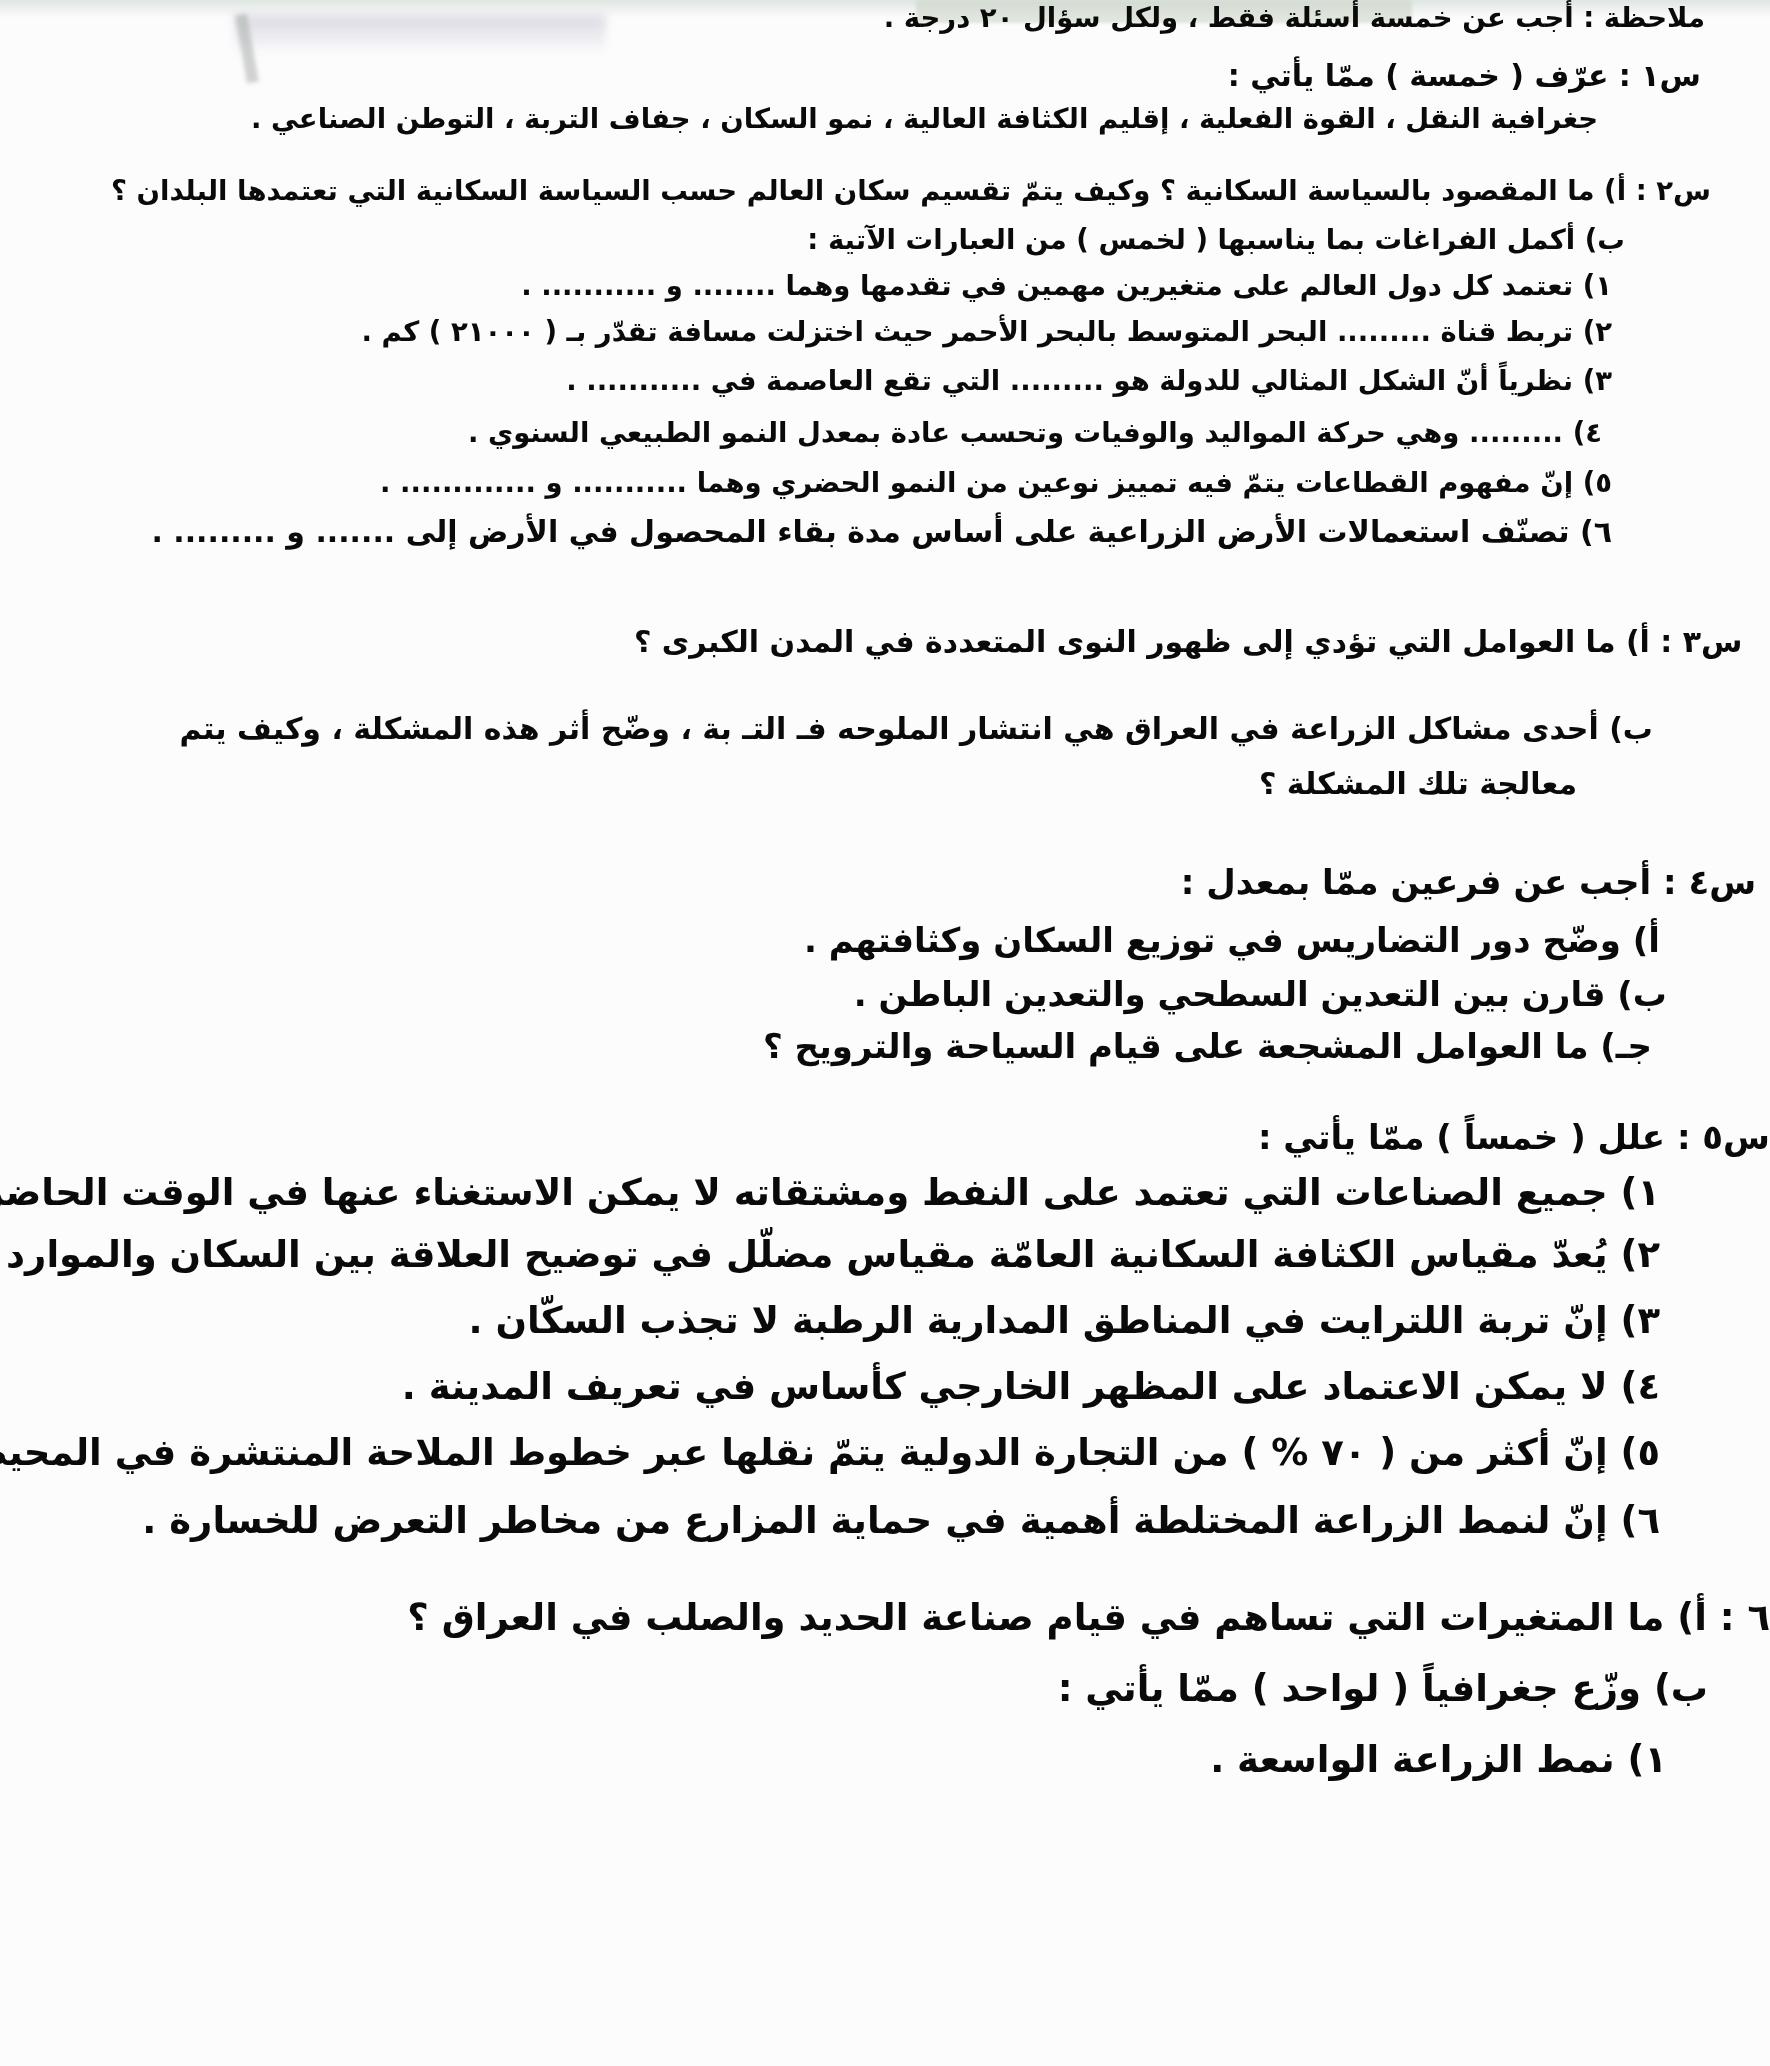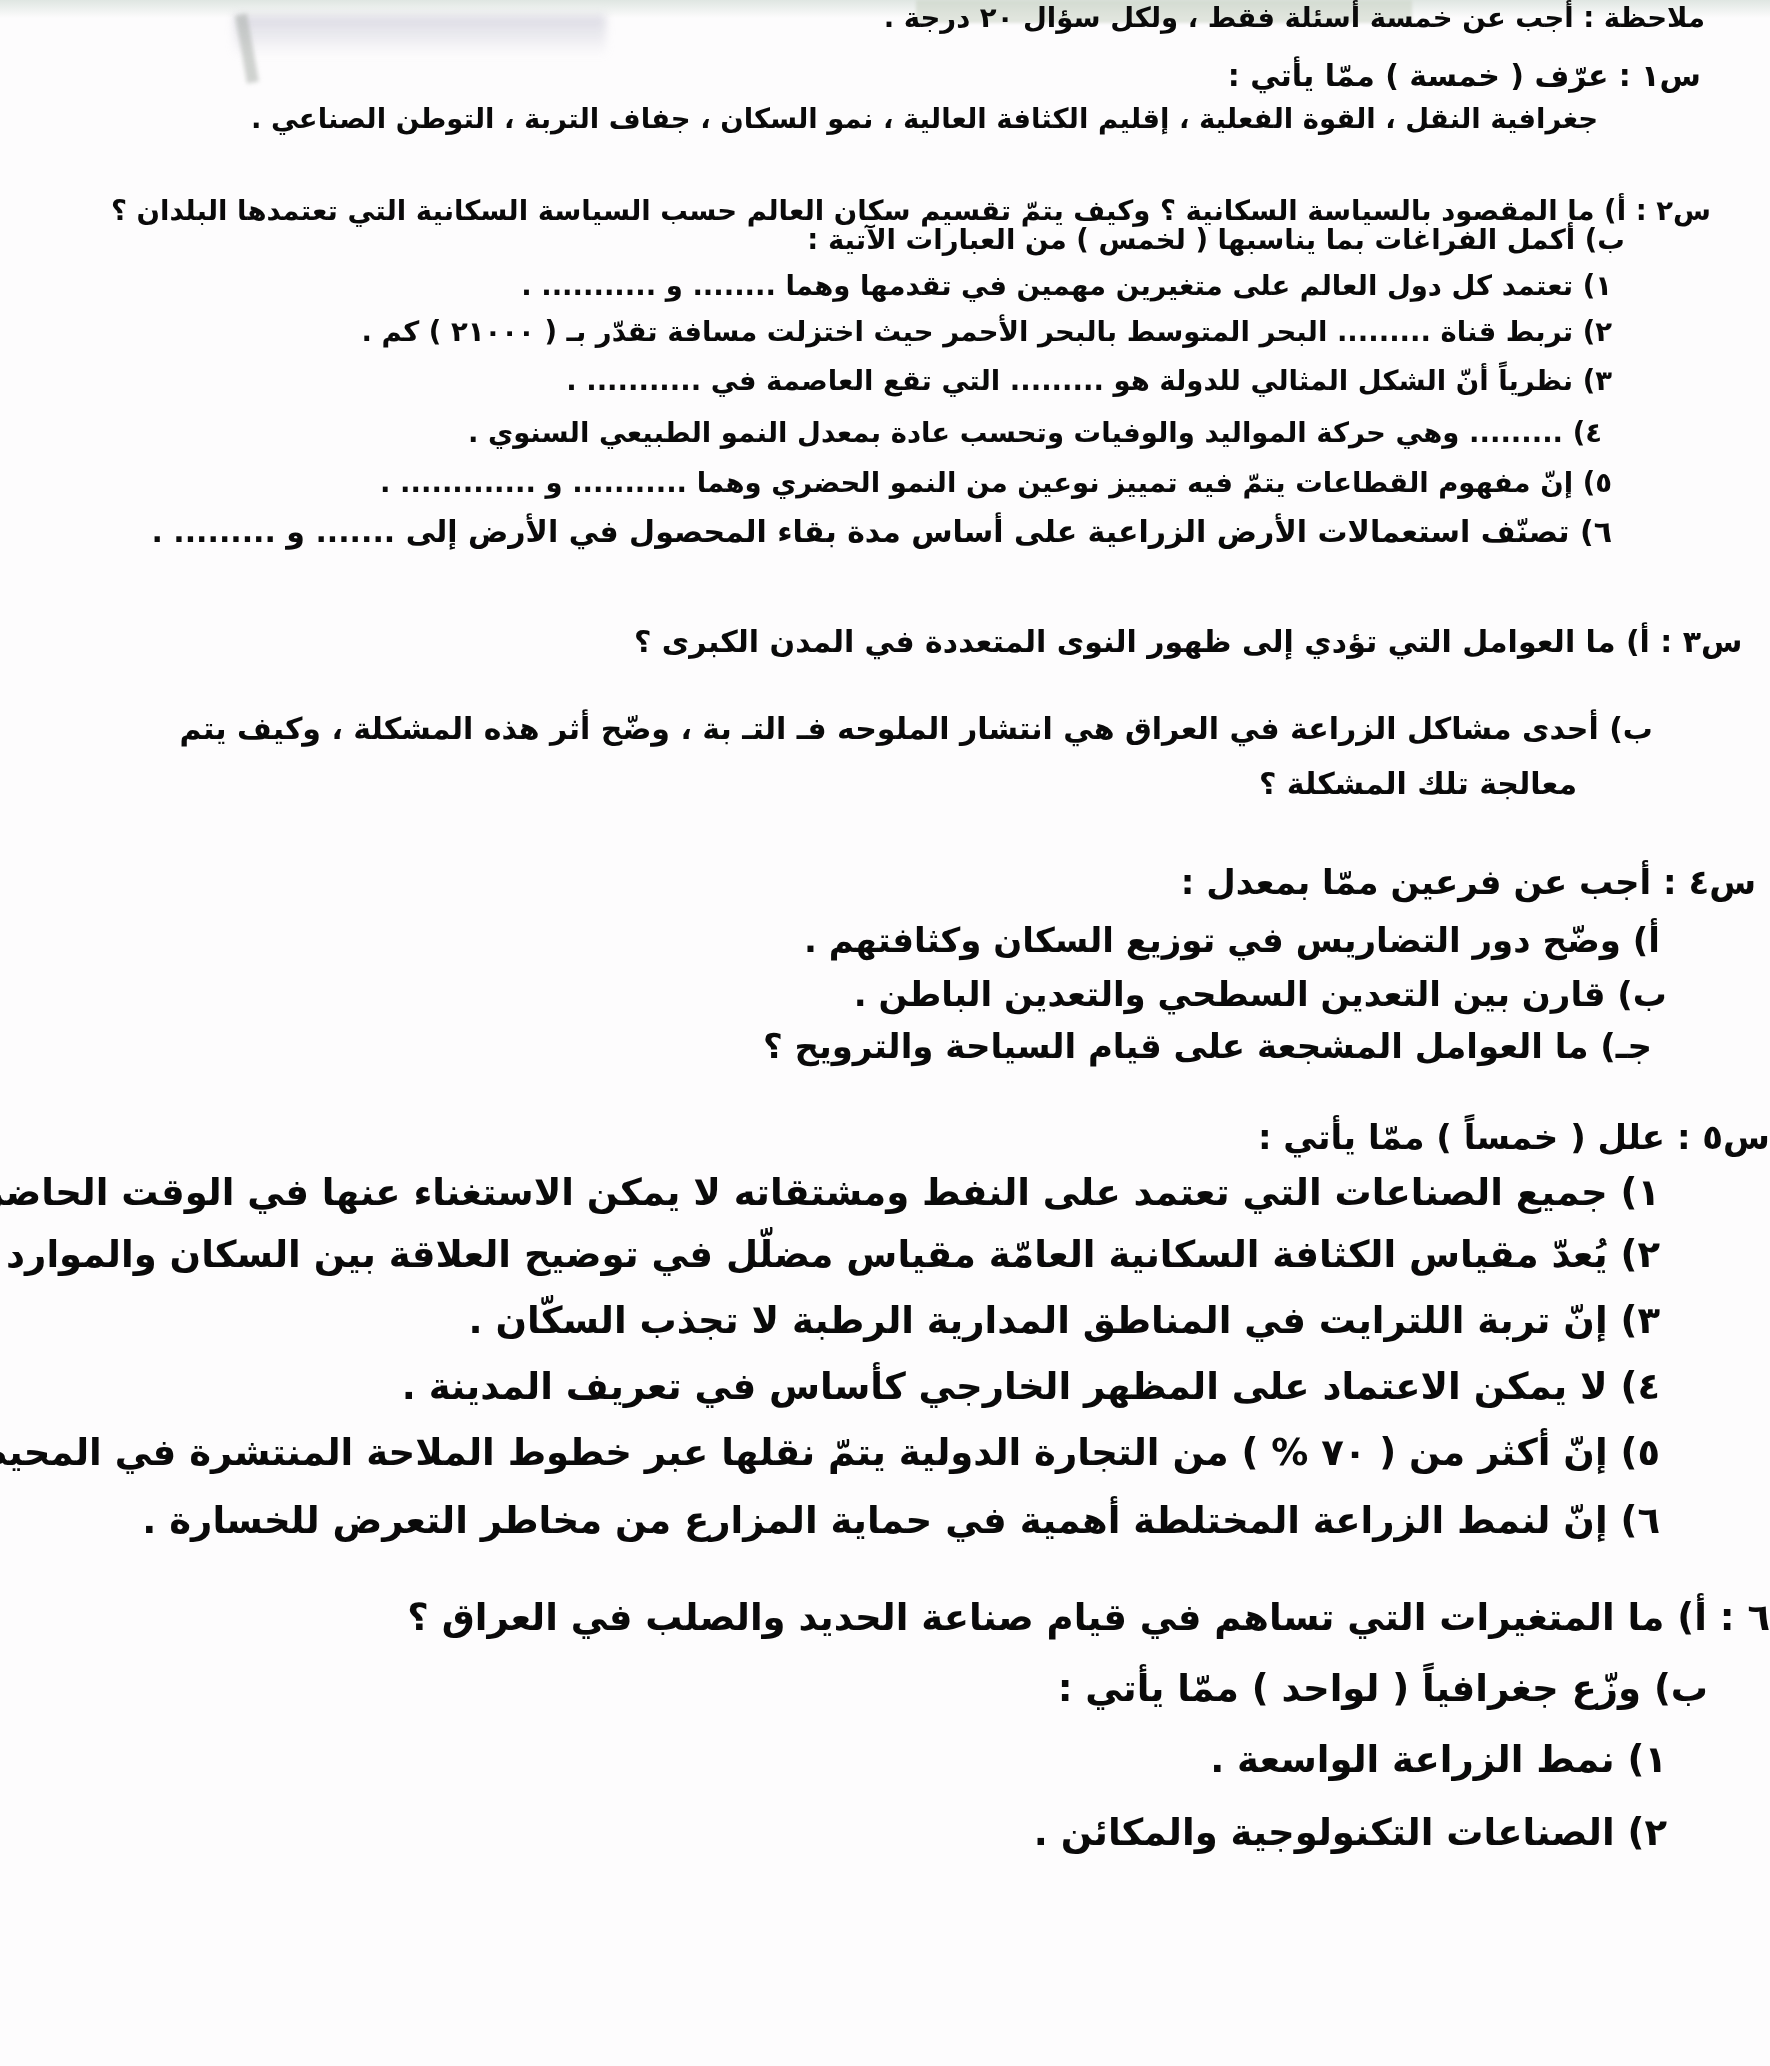--- a/index.html
+++ b/index.html
@@ -80,21 +80,21 @@
   <div class="scan-shadow"></div>
   <div class="note-highlight"></div>
   <div class="scan-blot"></div>
   <div class="scan-streak"></div>
 
   <div class="line sm" style="top:1.4px; right:65px;">ملاحظة : أجب عن خمسة أسئلة فقط ، ولكل سؤال ٢٠ درجة .</div>
 
   <div class="line md" style="top:58px; right:69px;">س١ : عرّف ( خمسة ) ممّا يأتي :</div>
   <div class="line sm" style="top:102px; right:172px;">جغرافية النقل ، القوة الفعلية ، إقليم الكثافة العالية ، نمو السكان ، جفاف التربة ، التوطن الصناعي .</div>
 
-  <div class="line sm" style="top:174px; right:59px;margin-top:20px;">س٢ : أ) ما المقصود بالسياسة السكانية ؟ وكيف يتمّ تقسيم سكان العالم حسب السياسة السكانية التي تعتمدها البلدان ؟</div>
+  <div class="line sm" style="top:174px; right:59px;">س٢ : أ) ما المقصود بالسياسة السكانية ؟ وكيف يتمّ تقسيم سكان العالم حسب السياسة السكانية التي تعتمدها البلدان ؟</div>
   <div class="line sm" style="top:223px; right:145px;">ب) أكمل الفراغات بما يناسبها ( لخمس ) من العبارات الآتية :</div>
   <div class="line sm" style="top:269px; right:158px;">١) تعتمد كل دول العالم على متغيرين مهمين في تقدمها وهما ........ و ........... .</div>
   <div class="line sm" style="top:315px; right:158px;">٢) تربط قناة ......... البحر المتوسط بالبحر الأحمر حيث اختزلت مسافة تقدّر بـ ( ٢١٠٠٠ ) كم .</div>
   <div class="line sm" style="top:364px; right:158px;">٣) نظرياً أنّ الشكل المثالي للدولة هو ......... التي تقع العاصمة في ........... .</div>
   <div class="line sm" style="top:416px; right:168px;">٤) ......... وهي حركة المواليد والوفيات وتحسب عادة بمعدل النمو الطبيعي السنوي .</div>
   <div class="line sm" style="top:466px; right:158px;">٥) إنّ مفهوم القطاعات يتمّ فيه تمييز نوعين من النمو الحضري وهما ........... و ............. .</div>
   <div class="line md" style="top:514px; right:158px;">٦) تصنّف استعمالات الأرض الزراعية على أساس مدة بقاء المحصول في الأرض إلى ....... و ......... .</div>
 
   <div class="line md" style="top:624px; right:27.5px;">س٣ : أ) ما العوامل التي تؤدي إلى ظهور النوى المتعددة في المدن الكبرى ؟</div>
   <div class="line md" style="top:711px; right:117px;">ب) أحدى مشاكل الزراعة في العراق هي انتشار الملوحه فـ  التـ بة ، وضّح أثر هذه المشكلة ، وكيف يتم</div>
@@ -109,16 +109,15 @@
   <div class="line xl" style="top:1171px; right:110px;">١) جميع الصناعات التي تعتمد على النفط ومشتقاته لا يمكن الاستغناء عنها في الوقت الحاضر .</div>
   <div class="line xl" style="top:1233px; right:110px;">٢) يُعدّ مقياس الكثافة السكانية العامّة مقياس مضلّل في توضيح العلاقة بين السكان والموارد .</div>
   <div class="line xl" style="top:1299px; right:110px;">٣) إنّ تربة اللترايت في المناطق المدارية الرطبة لا تجذب السكّان .</div>
   <div class="line xl" style="top:1365px; right:110px;">٤) لا يمكن الاعتماد على المظهر الخارجي كأساس في تعريف المدينة .</div>
   <div class="line xl" style="top:1431px; right:110px;">٥) إنّ أكثر من ( ٧٠ % ) من التجارة الدولية يتمّ نقلها عبر خطوط الملاحة المنتشرة في المحيط الأطلس</div>
   <div class="line xl" style="top:1499px; right:110px;">٦) إنّ لنمط الزراعة المختلطة أهمية في حماية المزارع من مخاطر التعرض للخسارة .</div>
 
   <div class="line xl" style="top:1596px; right:0px;">٦ : أ) ما المتغيرات التي تساهم في قيام صناعة الحديد والصلب في العراق ؟</div>
   <div class="line xl" style="top:1667px; right:62px;">ب) وزّع جغرافياً ( لواحد ) ممّا يأتي :</div>
   <div class="line xl" style="top:1738px; right:103px;">١) نمط الزراعة الواسعة .</div>
-  <div class="line xl" style="top:1811px; right:103px;">٢) الصناعات التكنولوجية والمكائن .</div>
 
 </div>
 
 
 </body></html>

